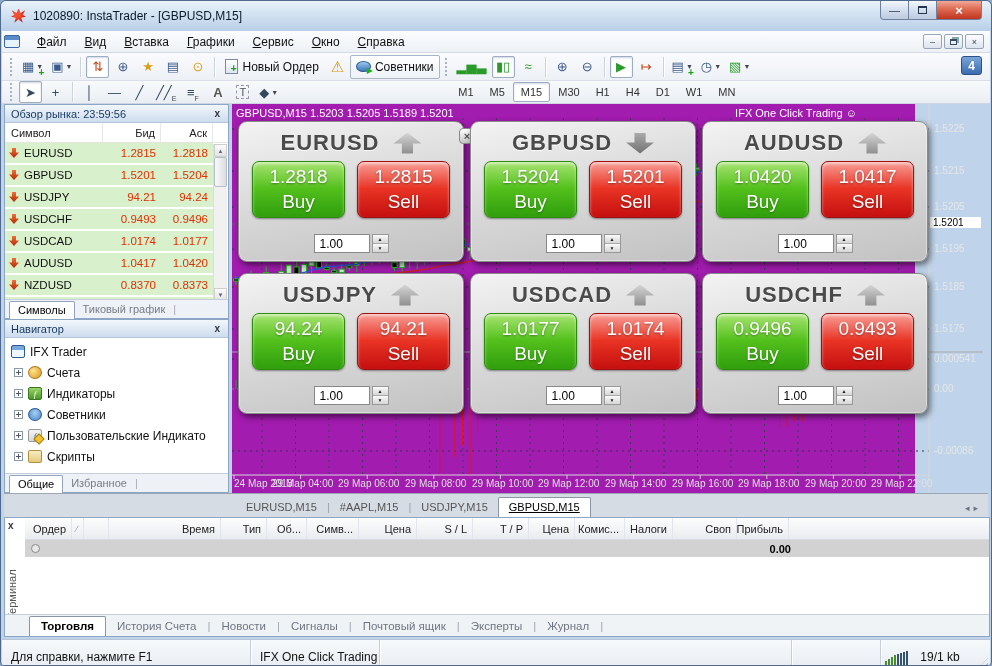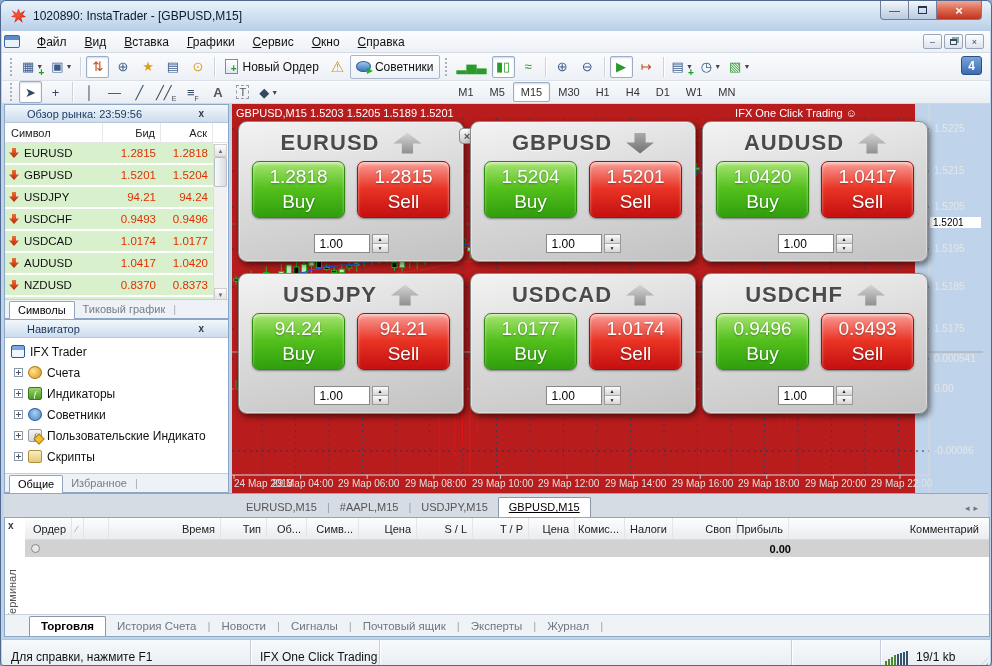--- a/index.html
+++ b/index.html
@@ -67,21 +67,21 @@
   .tfbtn { height:20px; padding:0 7px; font-size:11px; color:#333; border:1px solid transparent; border-radius:2px;
     display:flex; align-items:center; }
   .tfbtn.pressed { background:#fff; border-color:#9cacc4; box-shadow:inset 0 1px 2px rgba(80,100,140,.25); }
   .tool-A { font-size:13px; color:#555; font-weight:bold; }
   .tool-T { font-size:11px; color:#555; border:1px dashed #99a; padding:0 2px; }
   .sub-letter { font-size:7px; color:#445; align-self:flex-end; }
 
   
   .sidepanel { position:absolute; left:3px; width:225px; background:#fff; border:1px solid #8ca6c6; }
   .panel-head { height:18px; background:linear-gradient(#f2f7fc,#cddced); border-bottom:1px solid #b5c6da;
-    color:#16365e; font-size:11px; display:flex; align-items:center; padding:0 22px; }
+    color:#16365e; font-size:11px; display:flex; align-items:center; padding:0 6px; }
   .panel-head .ttl { flex:1; }
   .xbtn { font-size:10px; font-weight:bold; color:#334; padding:0 2px; }
   .mw { top:103px; height:215px; }
   .mw-colhead { display:flex; height:20px; align-items:center; font-size:11px; color:#222; border-bottom:1px solid #e4e4e4; }
   .mw-colhead span { border-right:1px solid #e8e8e8; height:100%; display:flex; align-items:center; }
   .col-sym { flex:1; padding-left:6px; }
   .col-bid { width:58px; justify-content:flex-end; padding-right:5px; }
   .col-ask { width:52px; justify-content:flex-end; padding-right:5px; }
   .col-sb  { width:15px; border-right:none !important; }
   .mw-rows { height:157px; overflow:hidden; position:relative; margin-right:15px; }
@@ -111,21 +111,21 @@
   .nicon { width:14px; height:13px; min-width:14px; border-radius:2px; position:relative; font-size:9px; display:flex; align-items:center; justify-content:center; }
   .i-ifx { background:linear-gradient(#78a8dc 0 4px,#eef6ff 4px); border:1px solid #2a5a98; }
   .i-acc { background:radial-gradient(circle at 35% 35%,#ffe48c,#d89420); border:1px solid #a87818; border-radius:50%; }
   .i-ind { background:linear-gradient(#9ad468,#4a9828); border:1px solid #3a7820; color:#fff; font-style:italic; font-family:"Liberation Serif",serif; }
   .i-advn { background:radial-gradient(ellipse at 50% 35%,#a8d0f4,#4684c4); border:1px solid #2a5a98; border-radius:50%; }
   .i-cind { background:linear-gradient(#f4f4f4,#d8d8d8); border:1px solid #999; color:#2a62a8; font-style:italic; font-family:"Liberation Serif",serif; }
   .i-cind::after { content:""; position:absolute; right:-2px; bottom:-2px; width:6px; height:6px; background:#f2c030; border:1px solid #a88010; transform:rotate(45deg); }
   .i-scr { background:linear-gradient(#f8eec4,#e2ca7c); border:1px solid #b09040; }
 
   
-  .chart { position:absolute; left:231px; top:103px; width:683px; height:389px; background:#b91c1c; }
+  .chart { position:absolute; left:231px; top:103px; width:683px; height:389px; background:#a21caf; }
   .chart svg { position:absolute; left:0; top:0; }
   .ohlc { position:absolute; left:4px; top:3px; color:#fff; font-size:11px; z-index:3; }
   .overlay-lbl { position:absolute; right:58px; top:3px; color:#fff; font-size:11px; z-index:3; }
   .pr-lbl { position:absolute; left:702px; width:47px; color:#e6e6e6; font-size:10px; }
   .pr-tag { position:absolute; left:698px; top:113px; width:51px; background:#fff; color:#000; font-size:10px; padding:0 3px; z-index:2; }
   .xlab { position:absolute; color:#e0e0e0; font-size:10px; top:374px; white-space:nowrap; }
 
   
   .tpanel { position:absolute; width:226px; height:141px; border-radius:9px; z-index:2;
     background:linear-gradient(168deg,#f3f3f3,#d6d6d6 55%,#c2c2c2); border:1px solid #8a8a8a;
@@ -186,21 +186,21 @@
   .statusbar { position:absolute; left:1px; right:1px; top:638px; height:35px;
     background:linear-gradient(#f7f9fb,#e6ebf1); border-top:1px solid #b9c5d5;
     display:flex; align-items:center; font-size:12px; color:#111; }
   .sb-cell { padding:0 9px; white-space:nowrap; }
   .sb-sep { width:1px; align-self:stretch; background:#c6cedb; box-shadow:1px 0 0 #fff; }
   .sb-help { width:248px; }
   .sb-mode { width:128px; }
   .sb-fill1 { flex:1; } .sb-fill2 { width:88px; }
   .conn-bars { display:flex; align-items:flex-end; gap:1px; height:15px; margin:0 8px 0 4px; }
   .conn-bars i { width:2px; background:#44803а; }
-  .sb-traffic { width:74px; text-align:left; padding-right:26px; }
+  .sb-traffic { width:74px; text-align:center; padding-right:26px; }
   .sb-grip { position:absolute; right:2px; bottom:2px; width:14px; height:14px;
     background:repeating-linear-gradient(135deg, transparent 0 3px, #b4bcc8 3px 5px); 
     clip-path:polygon(100% 0,100% 100%,0 100%); }
 </style>
 </head>
 <body>
 
 <div class="win">
 
   <div class="titlebar">
@@ -993,21 +993,20 @@
       <span class="c3">Об...</span>
       <span class="c4">Симв...</span>
       <span class="c5">Цена</span>
       <span class="c6">S / L</span>
       <span class="c7">T / P</span>
       <span class="c8">Цена</span>
       <span class="c9">Комис...</span>
       <span class="c10">Налоги</span>
       <span class="c11">Своп</span>
       <span class="c12">Прибыль</span>
-      <span class="c13">Комментарий</span>
     </div>
     <div class="t-balance">
       <span class="bal-circ"></span>
       <span class="bal-profit">0.00</span>
     </div>
     <div class="t-tabs">
       <span class="ttab active">Торговля</span>
       <span class="ttab">История Счета</span>
       <span class="ttab-sep">|</span>
       <span class="ttab">Новости</span>

